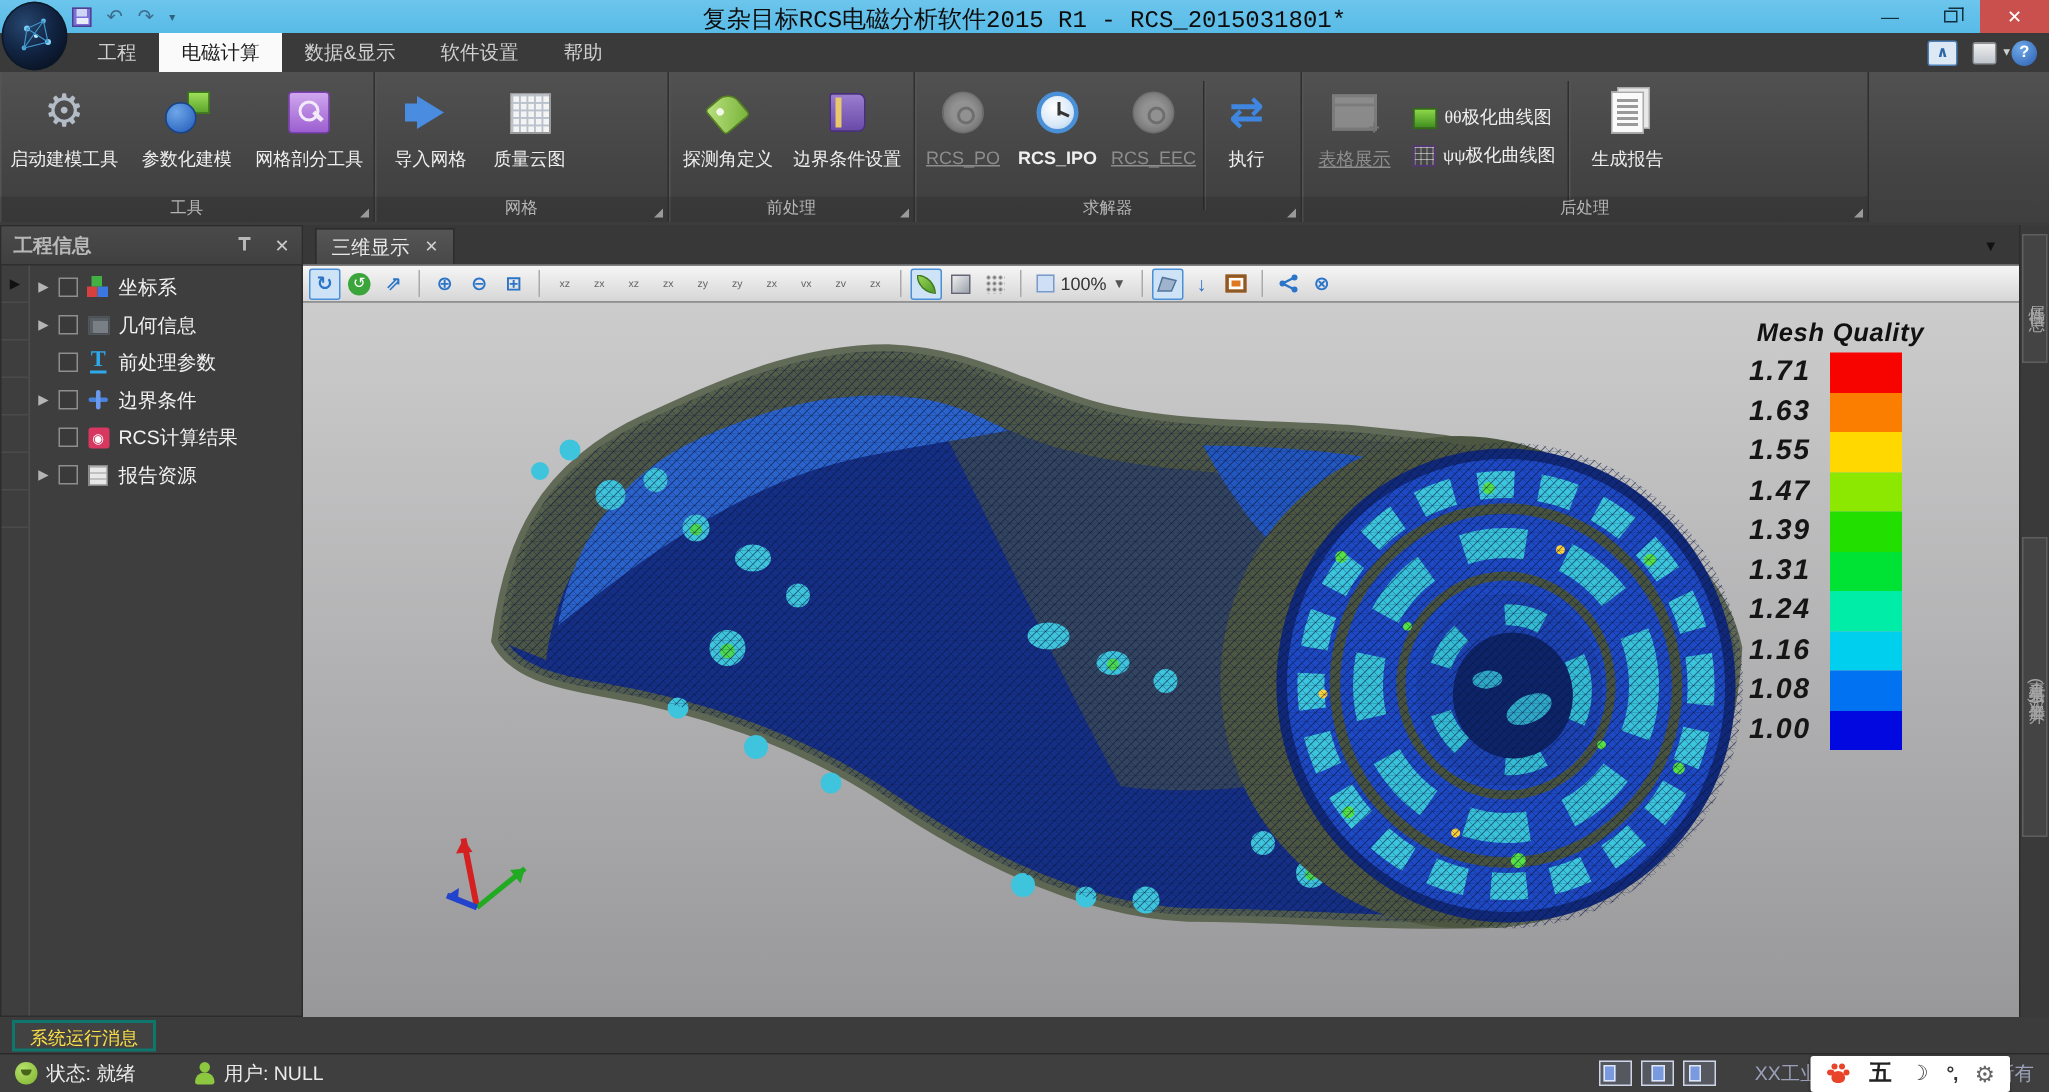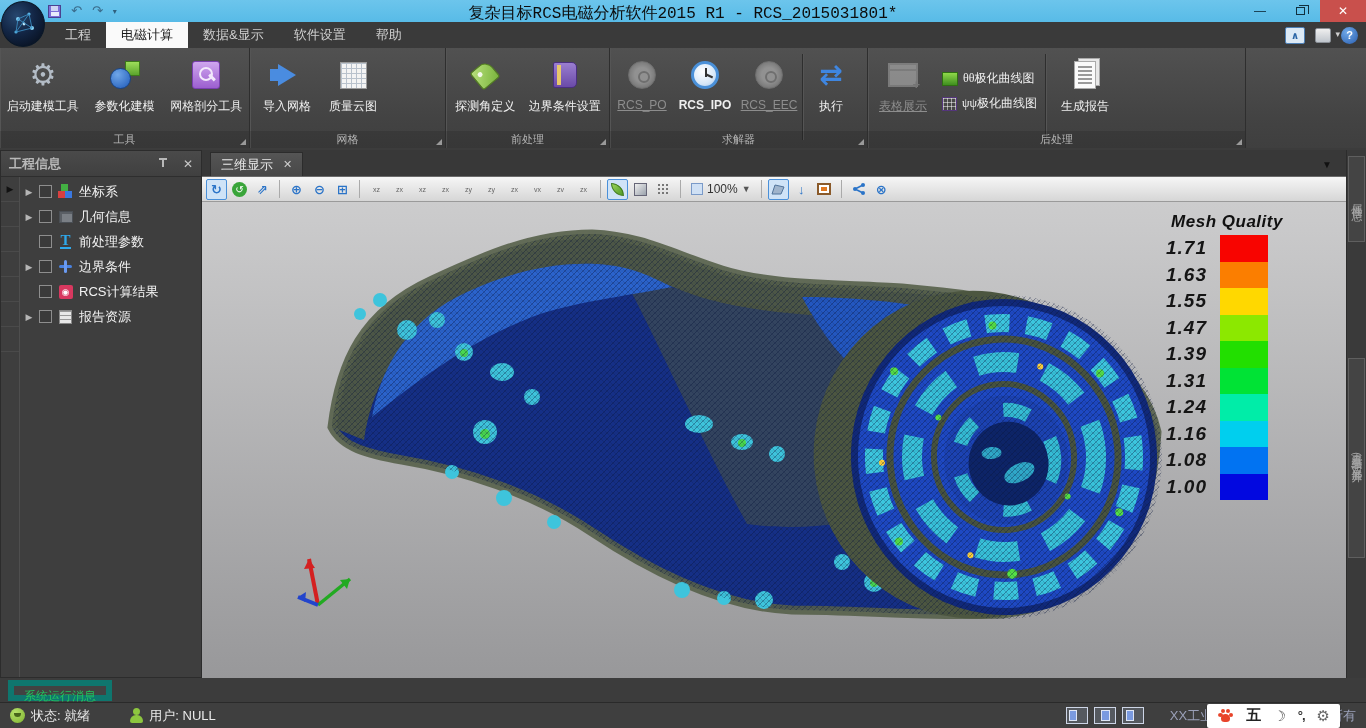--- a/index.html
+++ b/index.html
@@ -143,21 +143,21 @@
   .lrow { display:flex; align-items:center; height:26.5px; }
   .lval { width:68px; text-align:right; padding-right:13px; font-size:19px; font-weight:bold; font-style:italic; color:#151515; letter-spacing:1px; }
   .lsw { width:48px; height:26.5px; }
 
   
   .rstrip { position:absolute; left:1346px; top:150px; width:20px; height:528px; background:#3a3a3a; border-left:1px solid #2c2c2c; }
   .vtab { position:absolute; left:1px; width:17px; background:#444; border:1px solid #5f5f5f; color:#a5a5a5; font-size:11px; writing-mode:vertical-rl; text-orientation:mixed; display:flex; align-items:center; justify-content:center; padding:8px 0; letter-spacing:2px; }
 
   
   .msgrow { position:absolute; left:0; top:678px; width:1366px; height:24px; background:#3c3c3c; }
-  .msgtab { position:absolute; left:8px; top:2px; height:21px; padding:0 10px; border:6px solid #0f766e; background:#424242; color:#22c55e; font-size:12px; line-height:20px; }
+  .msgtab { position:absolute; left:8px; top:2px; height:21px; padding:0 10px; border:2px solid #0f766e; background:#424242; color:#fde047; font-size:12px; line-height:20px; }
   .statusbar { position:absolute; left:0; top:702px; width:1366px; height:26px; background:#3f3f3f; border-top:1px solid #2a2a2a; display:flex; align-items:center; padding:0 10px; color:#eaeaea; font-size:13px; }
   .sdot { width:15px; height:15px; border-radius:50%; background:radial-gradient(circle at 35% 30%, #b5e06a, #7fb32f); margin-right:6px; position:relative; }
   .sdot:before { content:""; position:absolute; left:4px; top:5px; width:7px; height:4px; border-radius:0 0 6px 6px; background:#47641a; }
   .suser { width:13px; height:15px; position:relative; margin:0 6px 0 40px; }
   .suser:before { content:""; position:absolute; left:3px; top:0; width:7px; height:7px; border-radius:50%; background:#8dc63f; }
   .suser:after { content:""; position:absolute; left:0; top:7px; width:13px; height:8px; border-radius:6px 6px 2px 2px; background:#8dc63f; }
   .sspacer { flex:1; }
   .laybtn { width:22px; height:17px; border:1px solid #cdd5e6; background:#55595f; margin-left:6px; position:relative; }
   .laybtn i { position:absolute; top:2px; bottom:2px; background:#7a9ae0; border:1px solid #dfe6f5; }
   .cright { color:#9aa0b8; font-size:13px; margin-left:26px; }

